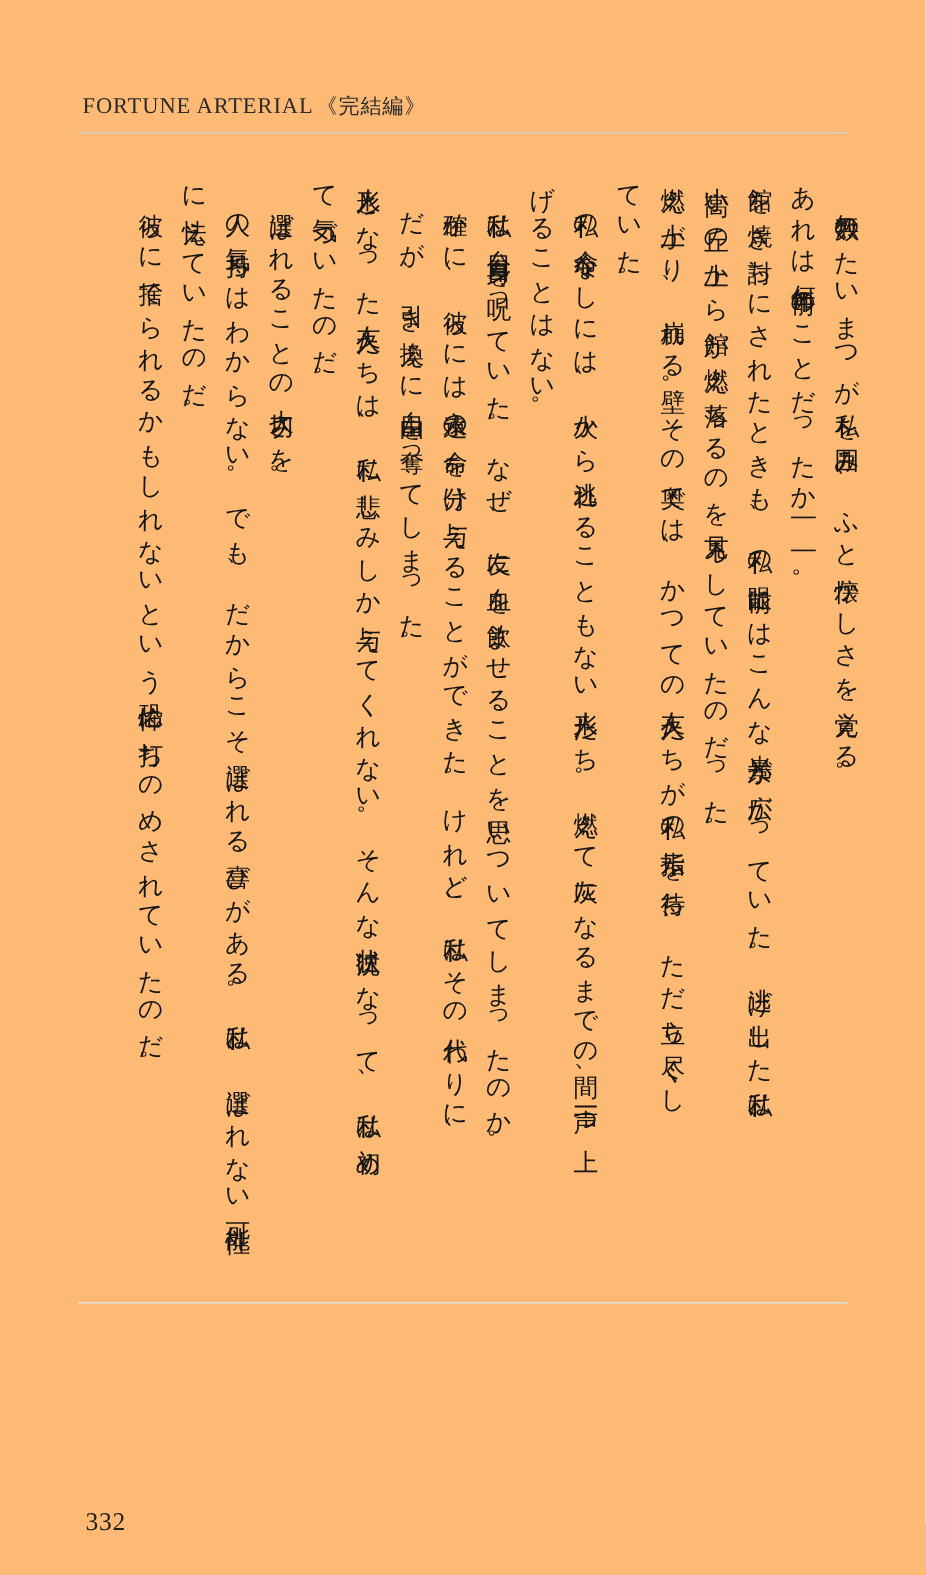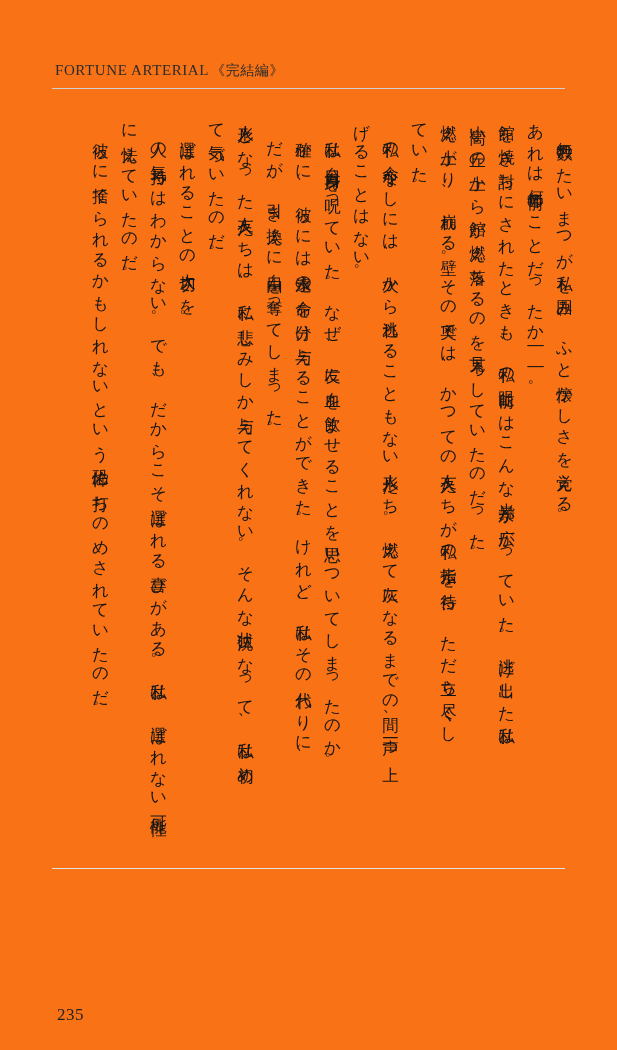--- a/index.html
+++ b/index.html
@@ -12,21 +12,21 @@
     height: 1050px;
     position: relative;
     overflow: hidden;
     font-family: "Liberation Serif", "DejaVu Serif", serif;
     color: #1a1a1a;
   }
 
   .page {
     position: absolute;
     inset: 0;
-    background: #f97316;
+    background: #fdba74;
     padding-left: 38px;
   }
 
   
   .running-head {
     position: absolute;
     top: 62px;
     left: 55px;
     font-size: 15px;
     letter-spacing: 0.6px;
@@ -126,15 +126,15 @@
       <div class="col">人形となった友人たちは、私に悲しみしか与えてくれない。そんな状況になって、私は初め</div>
       <div class="col">て気づいたのだ。</div>
       <div class="col indent">選ばれることの大切さを。</div>
       <div class="col indent">人の気持ちはわからない。でも、だからこそ選ばれる喜びがある。私は、選ばれない可能性</div>
       <div class="col">に怯えていたのだ。</div>
       <div class="col indent">彼らに捨てられるかもしれないという恐怖に打ちのめされていたのだ。</div>
     </div>
 
   <div class="rule-bottom"></div>
 
-  <div class="folio">235</div>
+  <div class="folio">332</div>
 
 </div>
 
 </body></html>

